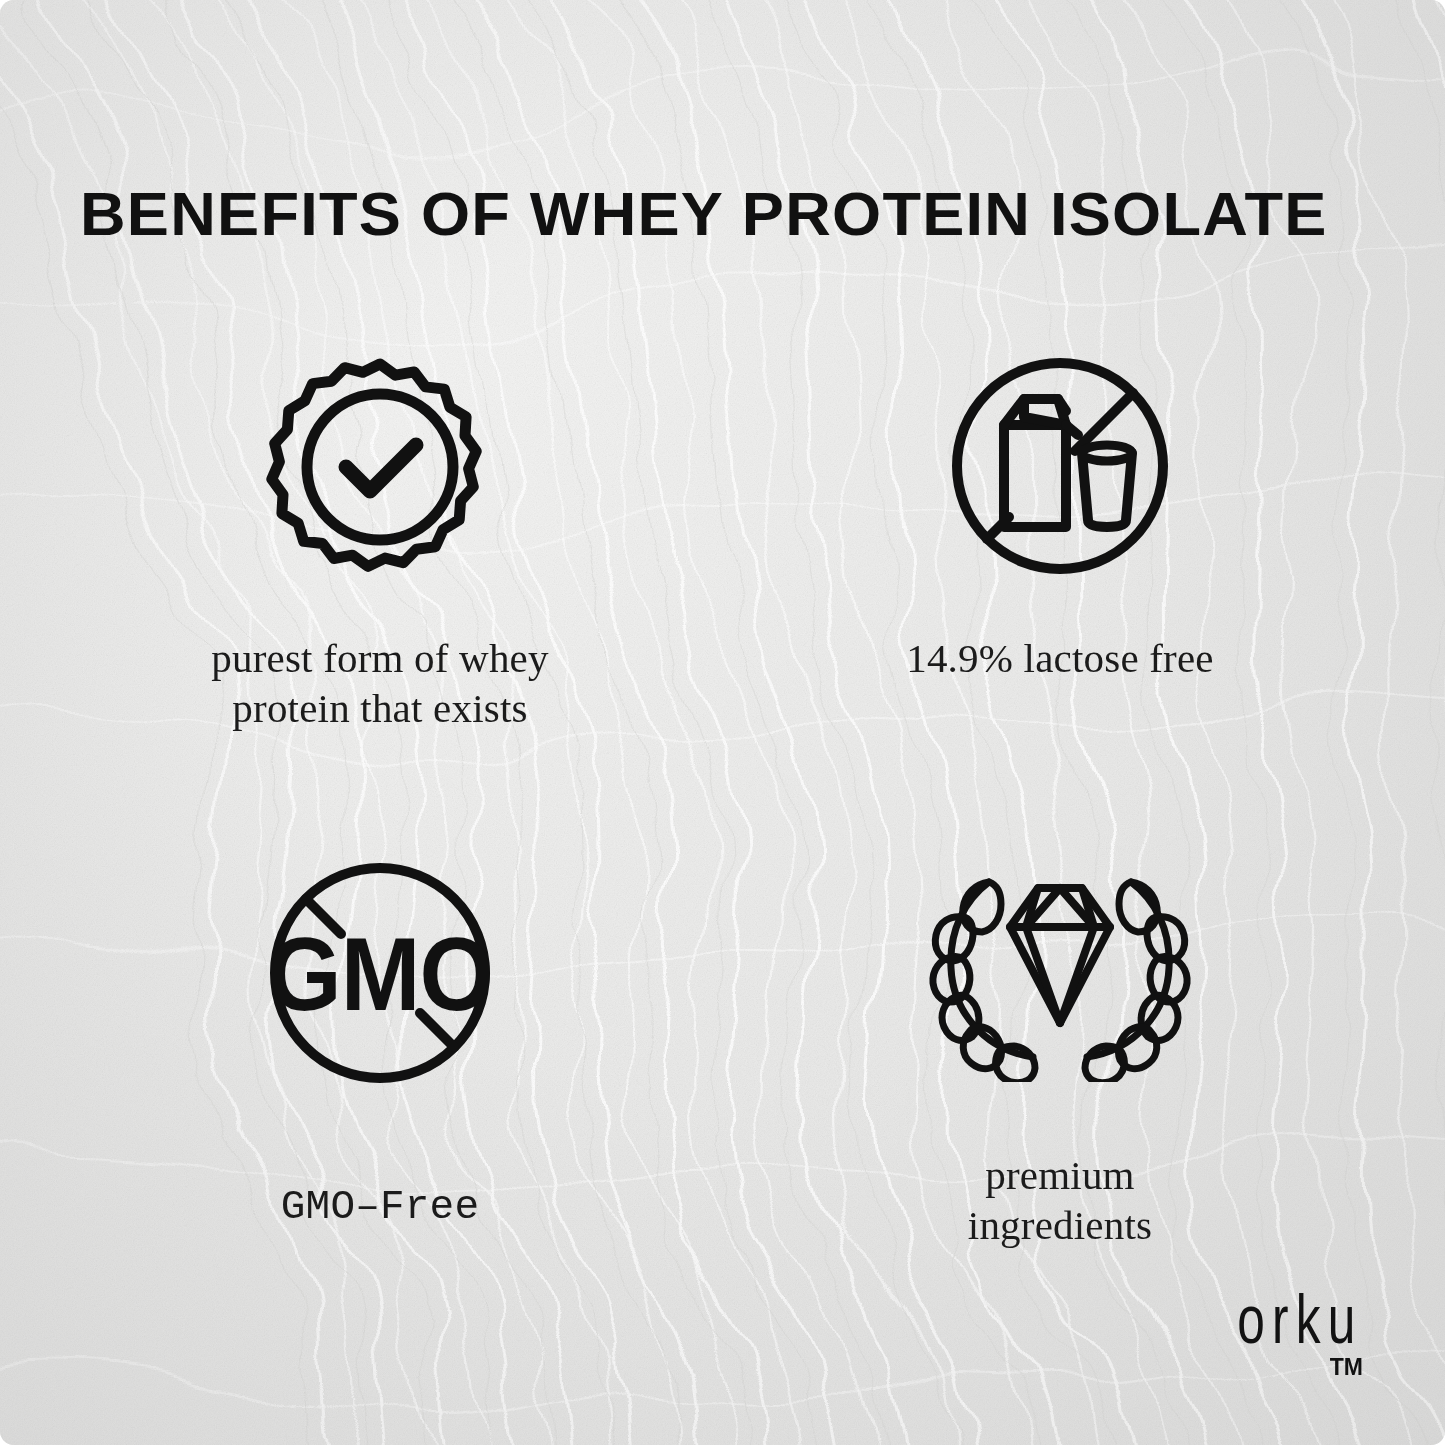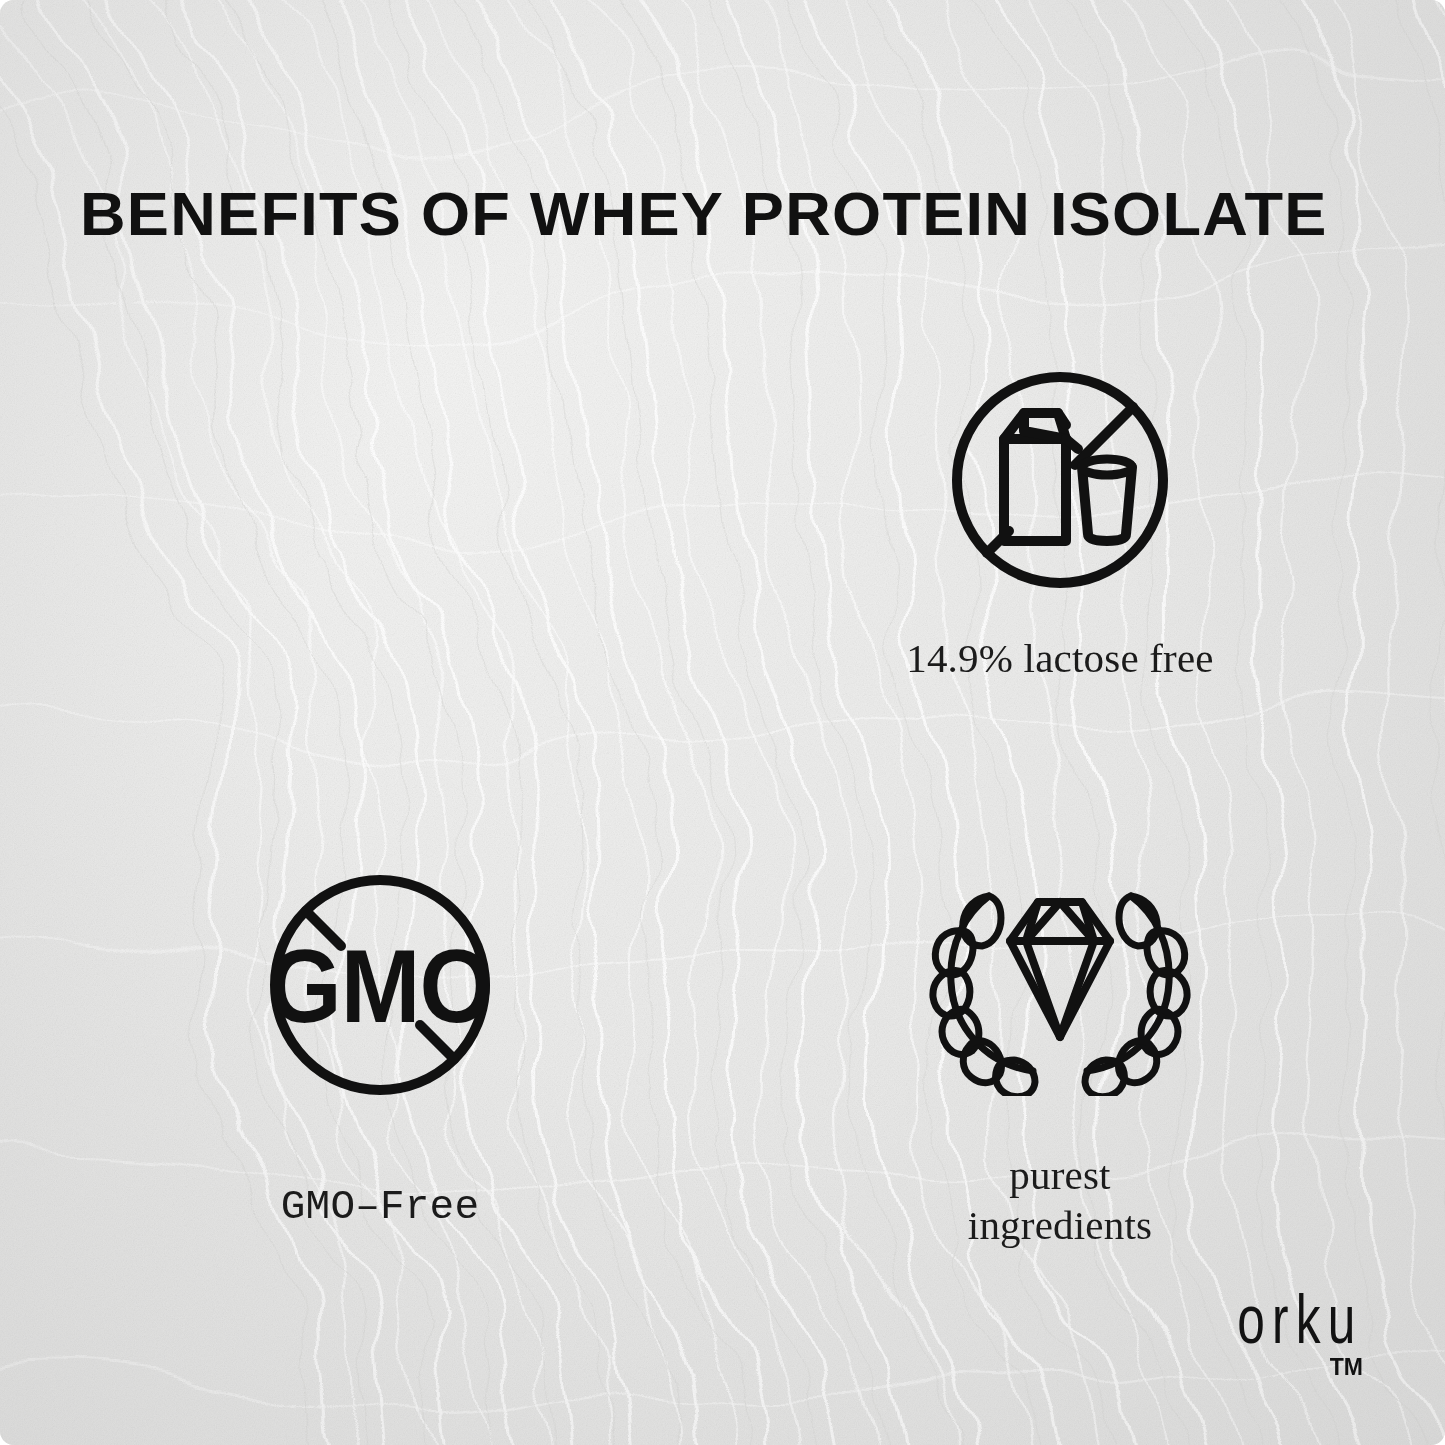--- a/index.html
+++ b/index.html
@@ -62,21 +62,21 @@
     text-align: center;
   }
   .cell-1 { left: 140px;  top: 355px; }
   .cell-2 { left: 820px;  top: 355px; }
   .cell-3 { left: 140px;  top: 860px; }
   .cell-4 { left: 820px;  top: 860px; }
 
   .icon-wrap {
     height: 250px;
     display: flex;
-    align-items: center;
+    align-items: flex-start;
     justify-content: center;
   }
   .icon-wrap svg { display: block; }
 
   .caption {
     margin-top: 28px;
     font-family: "Liberation Serif", serif;
     font-size: 41px;
     line-height: 50px;
     color: #1b1b1b;
@@ -184,20 +184,40 @@
           <feFuncA type="linear" slope="0.30"></feFuncA>
         </feComponentTransfer>
     </filter>
     <rect width="1445" height="1445" filter="url(#grain)"></rect>
   </svg>
 
   <div class="bg-layer bg-vignette"></div>
 
   <h1 class="title">BENEFITS OF WHEY PROTEIN ISOLATE</h1>
 
+  <div class="cell cell-1">
+    <div class="icon-wrap">
+      <svg width="232" height="232" viewBox="0 0 232 232" fill="none" stroke="#111111" stroke-width="11" stroke-linecap="round" stroke-linejoin="round">
+
+        <path d="M116 9
+                 L131.5 20.2 L150.1 16.9 L161.5 31.9 L180.3 34.1 L185.9 52.2 L202.1 61.9
+                 L201 80.8 L212.2 96.3 L204.6 113.6 L209.3 131.9 L196.6 145.9 L195.2 164.8
+                 L179.1 174.6 L171.3 191.8 L152.5 194.2 L139.3 207.7 L121 203.1 L104 211.4
+                 L88.5 200.2 L69.9 203.5 L58.5 188.5 L39.7 186.3 L34.1 168.2 L17.9 158.5
+                 L19 139.6 L7.8 124.1 L15.4 106.8 L10.7 88.5 L23.4 74.5 L24.8 55.6
+                 L40.9 45.8 L48.7 28.6 L67.5 26.2 L80.7 12.7 L99 17.3 Z" stroke-width="11"></path>
+
+        <circle cx="116" cy="112" r="73" stroke-width="11"></circle>
+
+        <path d="M82 112 L106 136 L152 90" stroke-width="15"></path>
+      </svg>
+    </div>
+    <div class="caption">purest form of whey
+protein that exists</div>
+  </div>
 
   <div class="cell cell-2">
     <div class="icon-wrap">
       <svg width="222" height="222" viewBox="0 0 222 222" fill="none" stroke="#111111" stroke-width="10" stroke-linecap="round" stroke-linejoin="round">
 
         <circle cx="111" cy="111" r="103" stroke-width="10"></circle>
 
         <line x1="38" y1="184" x2="60" y2="162" stroke-width="10"></line>
         <line x1="126" y1="96" x2="184" y2="38" stroke-width="10"></line>
 
@@ -252,21 +272,21 @@
           <path d="M106 197 C 58 190 26 152 24 108 C 22 70 38 40 62 22" fill="none"></path>
           <path d="M62 22 C 48 24 38 34 36 48 C 34 62 42 72 55 72 C 66 70 74 58 74 44 C 74 32 70 25 62 22 Z"></path>
           <path d="M36 57 C 23 55 12 62 9 75 C 6 89 13 100 26 101 C 37 100 45 89 46 75 C 46 64 43 58 36 57 Z"></path>
           <path d="M25 97 C 13 99 5 110 6 123 C 8 137 18 145 30 141 C 40 136 45 123 42 110 C 39 100 33 95 25 97 Z"></path>
           <path d="M28 137 C 17 142 12 155 17 167 C 23 180 35 184 45 177 C 53 169 54 155 48 145 C 42 136 35 133 28 137 Z"></path>
           <path d="M42 172 C 34 181 34 195 44 203 C 55 212 67 210 73 200 C 77 190 73 177 63 170 C 54 165 47 165 42 172 Z"></path>
           <path d="M70 195 C 66 206 71 218 84 222 C 97 225 107 219 108 208 C 108 197 99 187 87 186 C 78 186 72 189 70 195 Z"></path>
         </g>
       </svg>
     </div>
-    <div class="caption">purest
+    <div class="caption">premium
 ingredients</div>
   </div>
 
   <div class="logo">
     <span class="logo-word">orku</span>
     <span class="logo-tm">TM</span>
   </div>
 
 </div>
 

